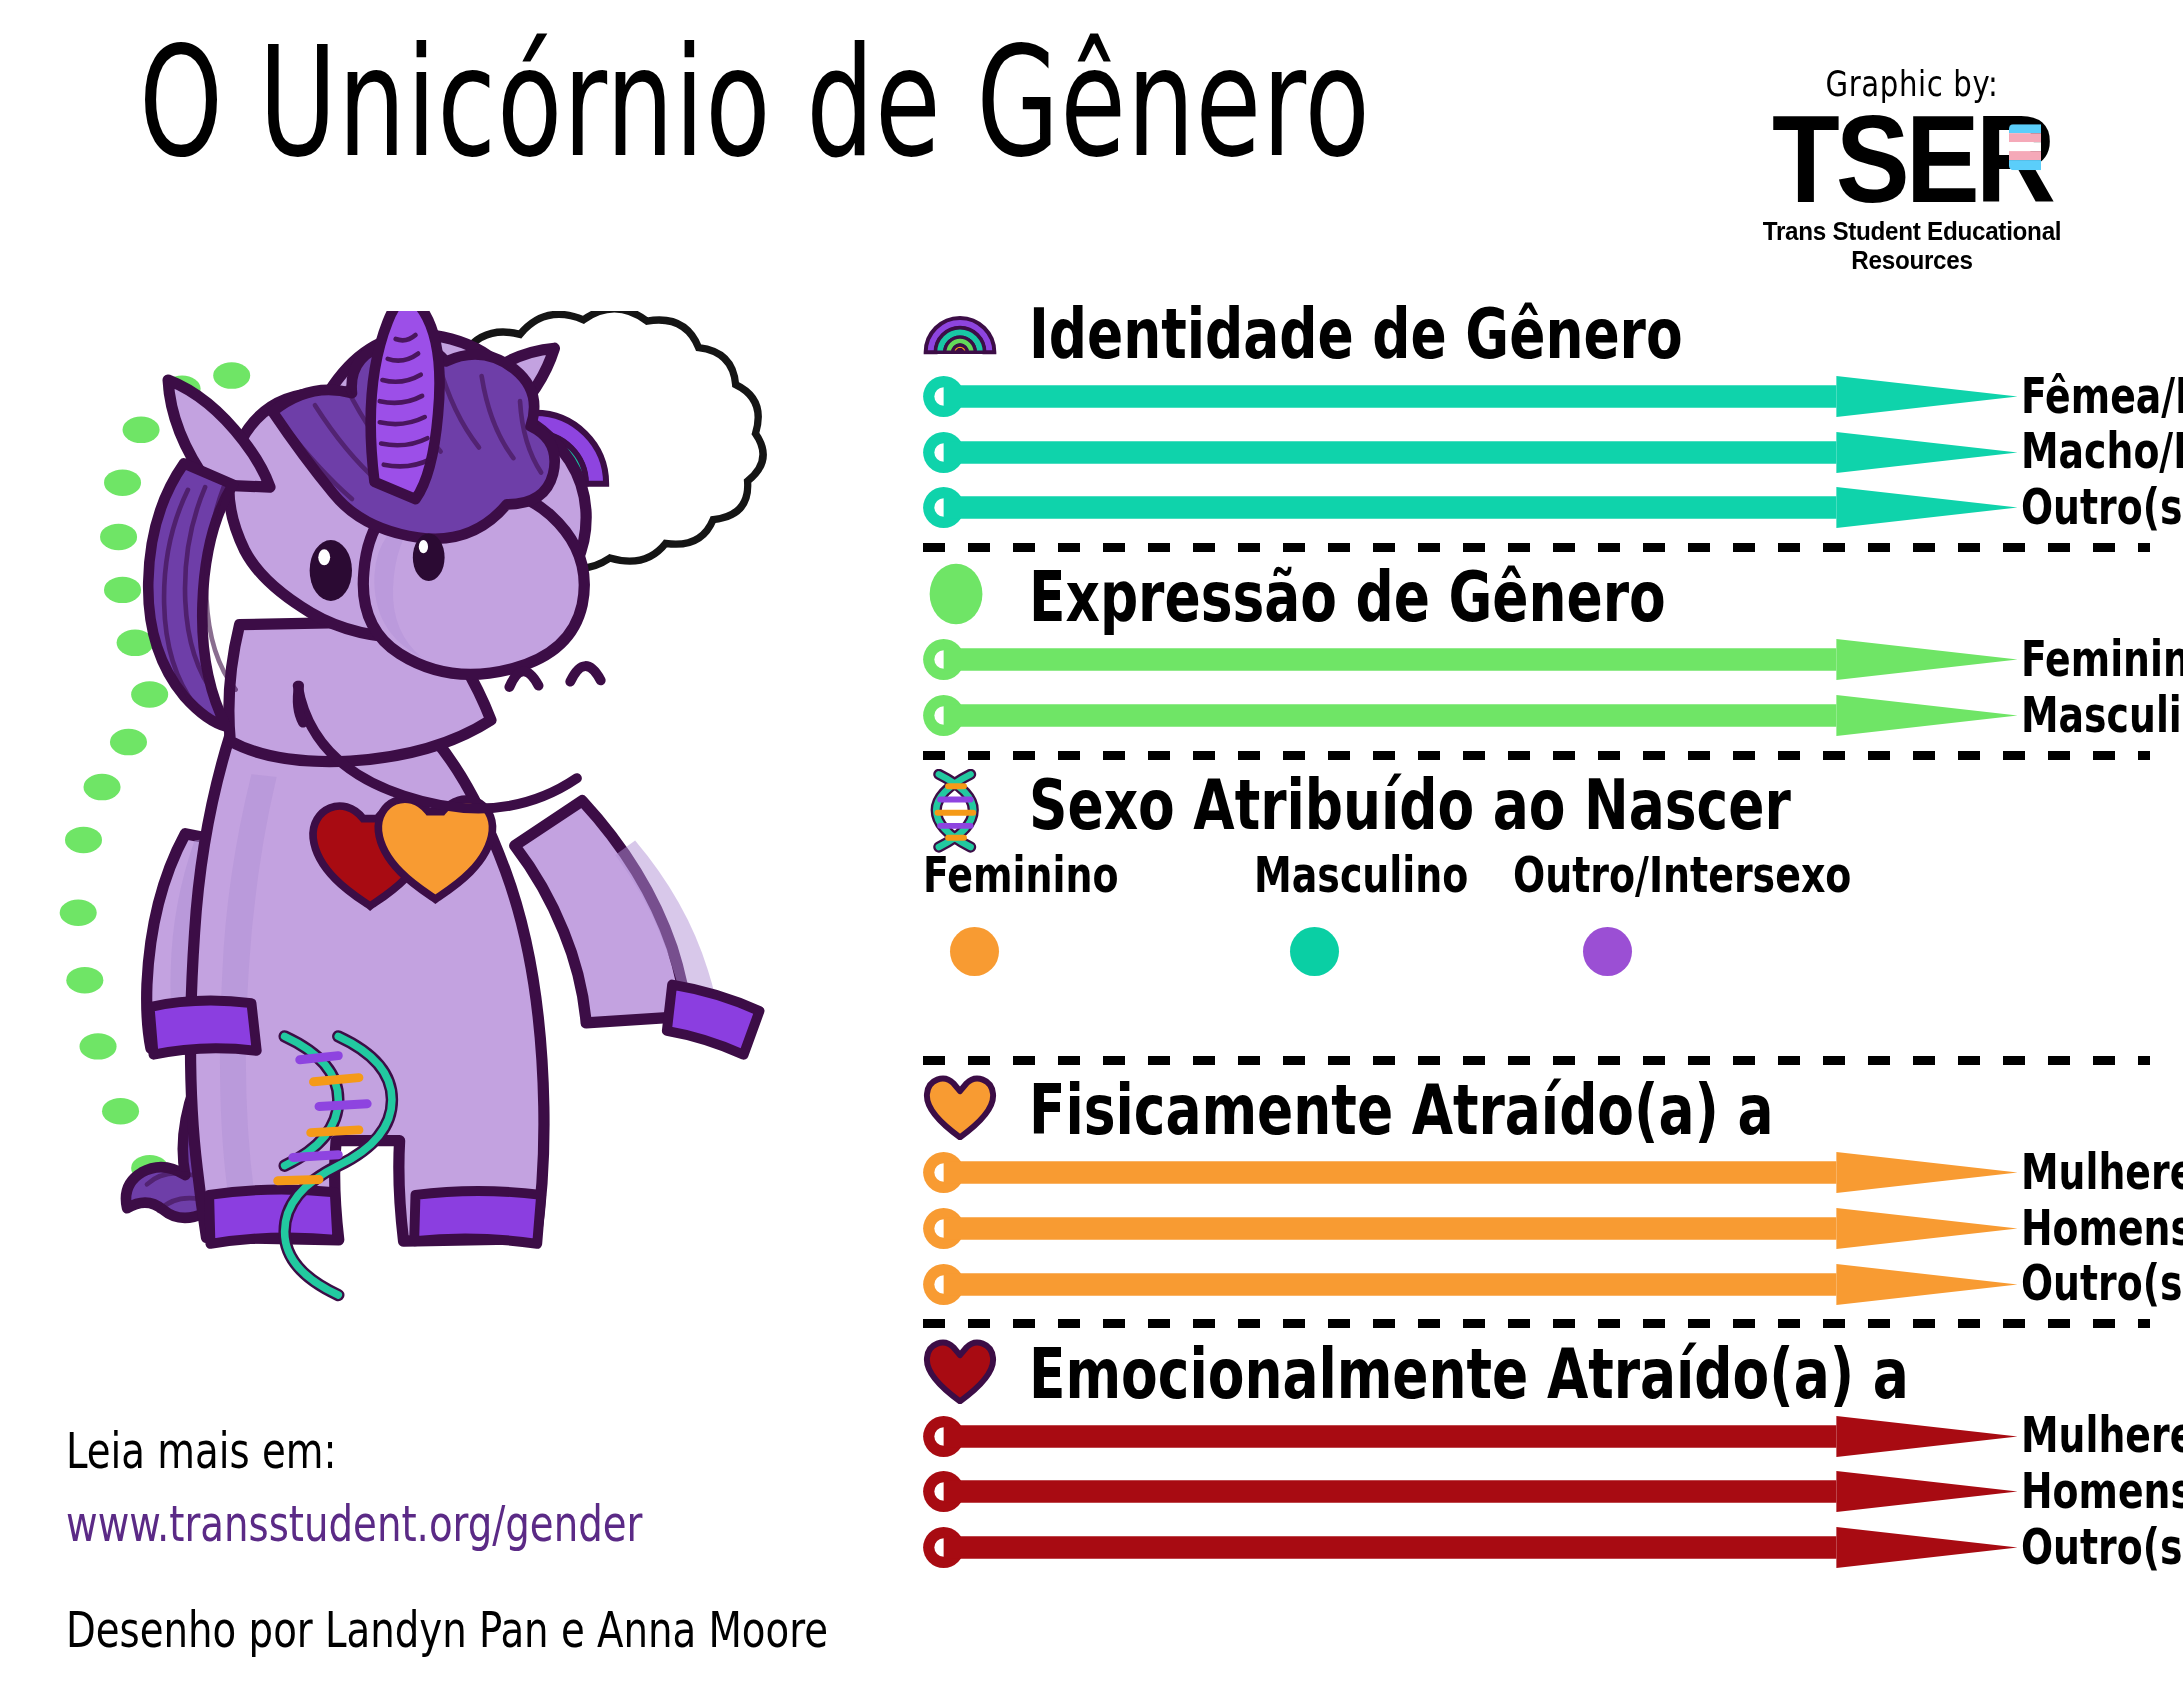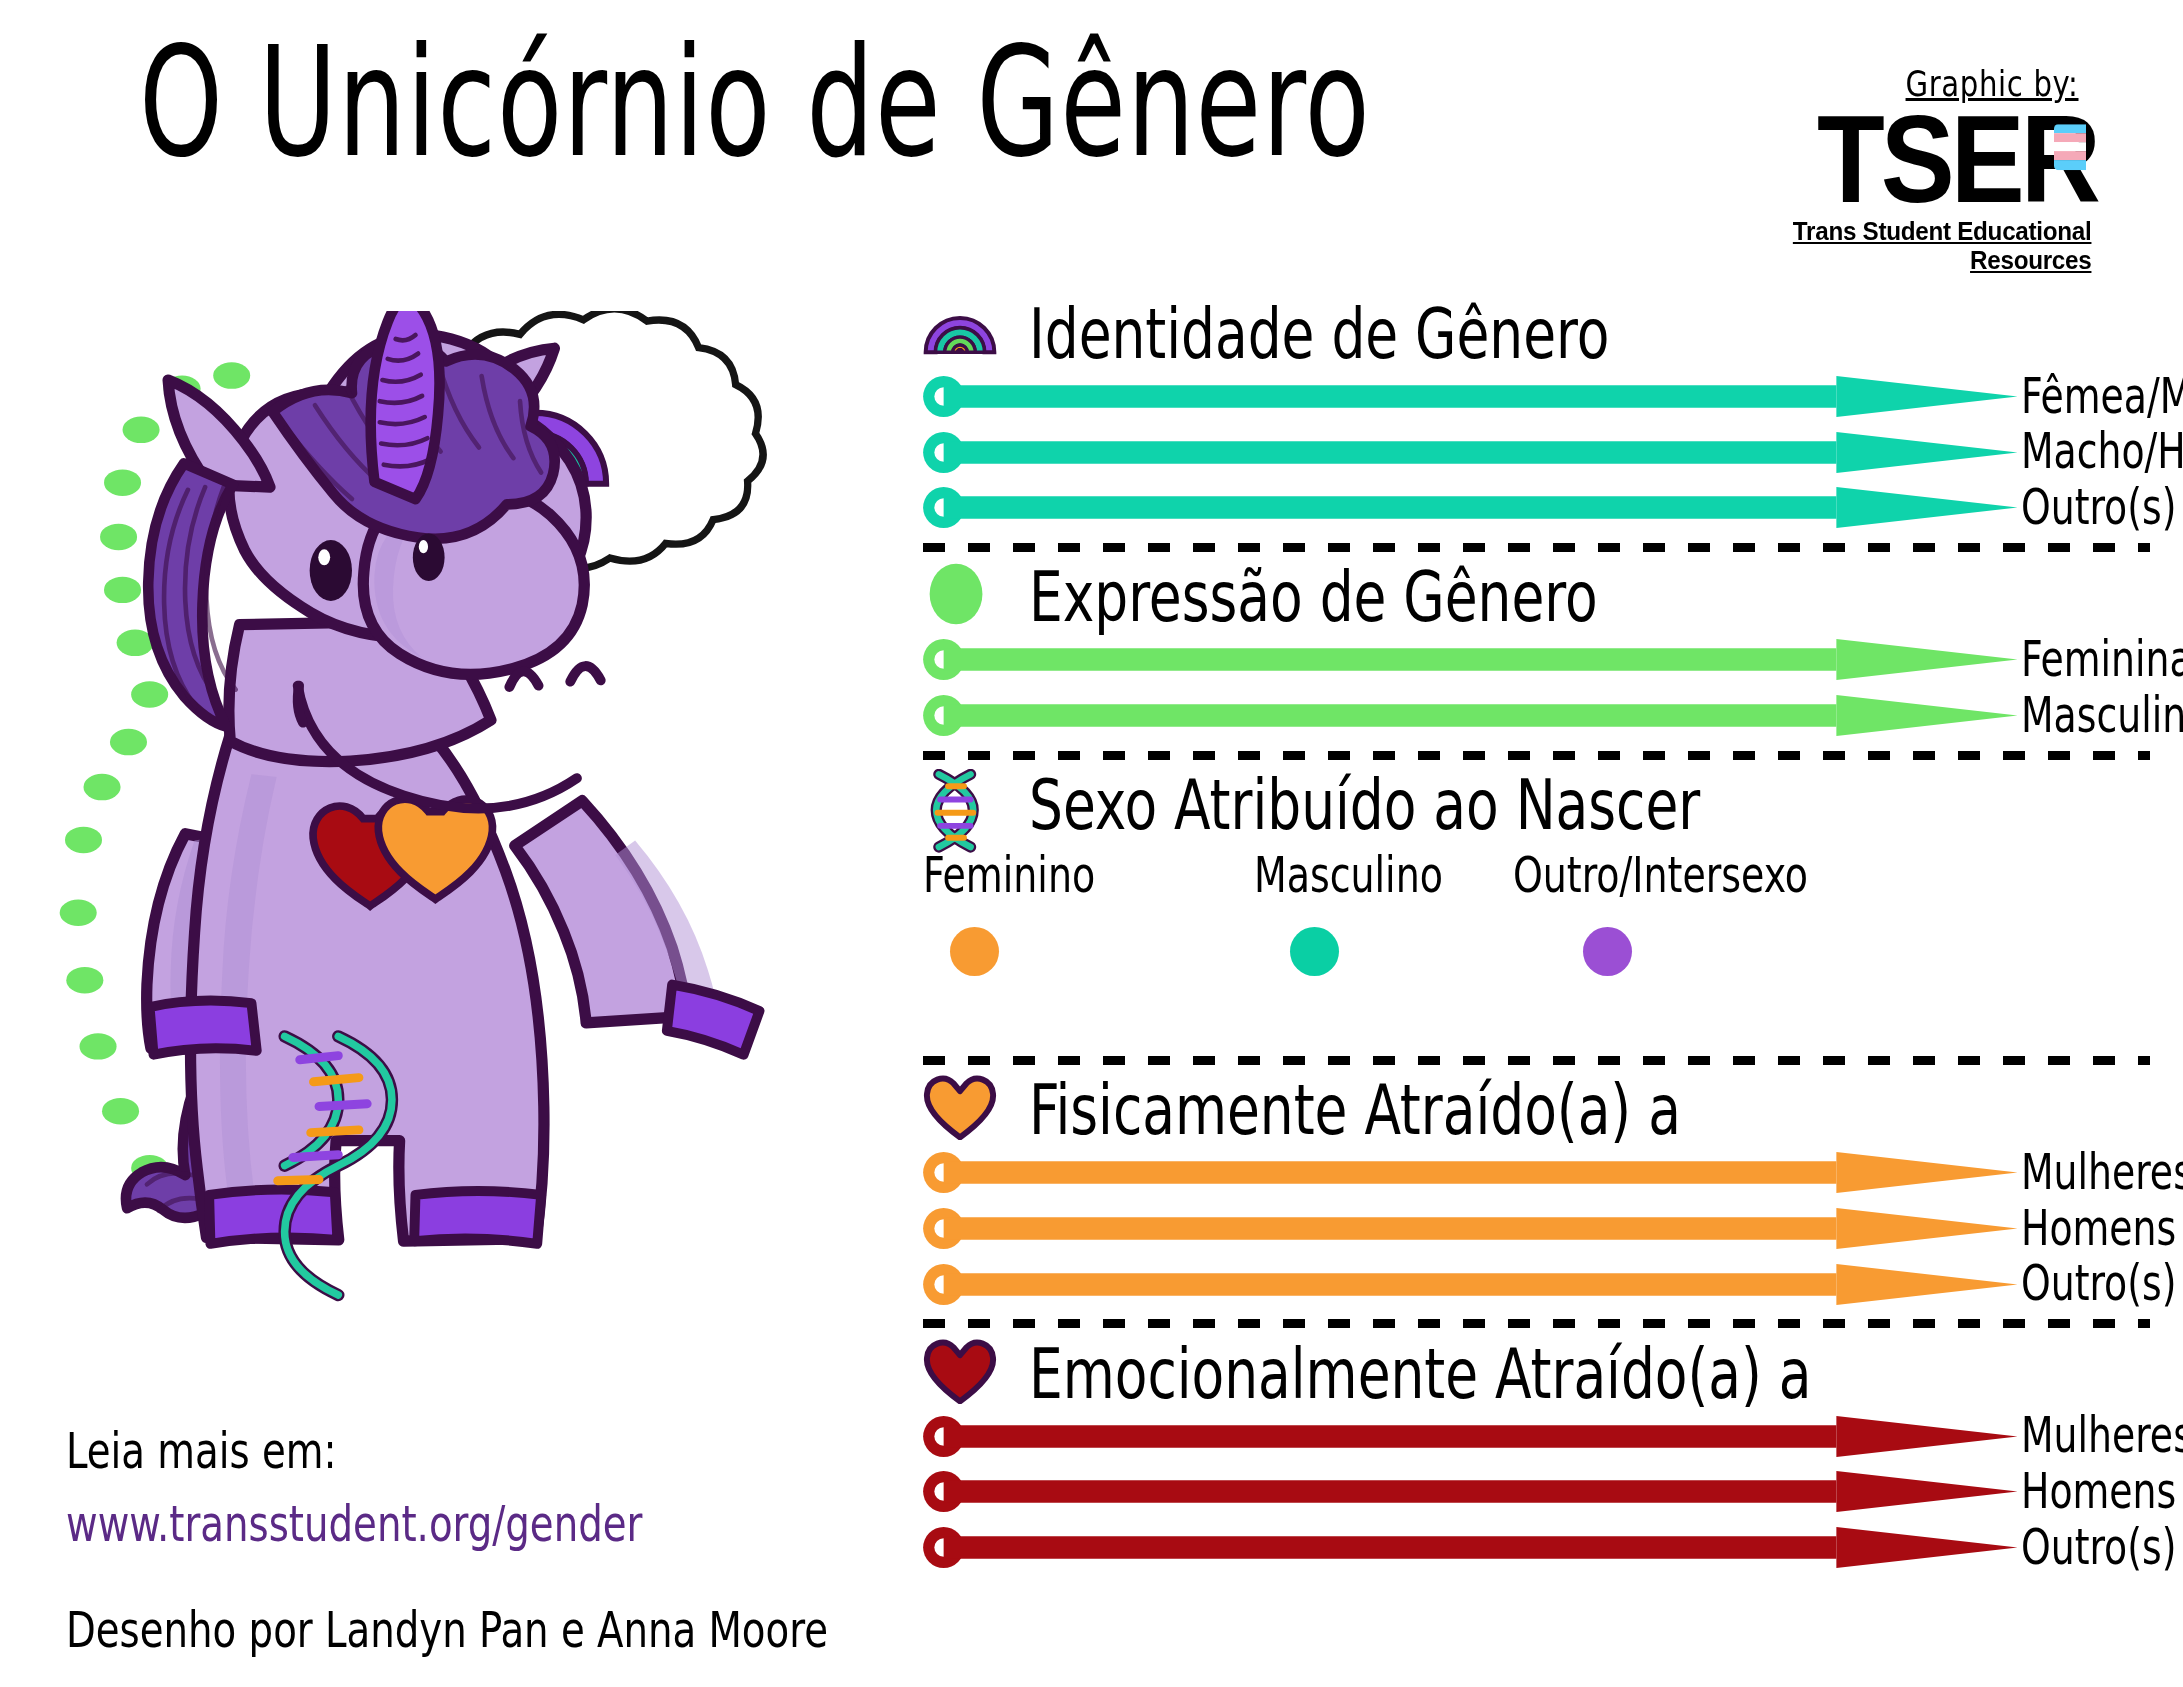--- a/index.html
+++ b/index.html
@@ -13,21 +13,21 @@
   
   #page-title{
     position:absolute;left:139px;top:26.5px;width:1522px;
     font-family:"DejaVu Sans Condensed","Liberation Sans",sans-serif;
     font-size:152px;line-height:1;font-weight:300;color:#000;
     transform:scaleX(.78);transform-origin:left top;
     white-space:nowrap;letter-spacing:1.3px;
   }
 
   
-  #tser{position:absolute;left:1727px;top:63px;width:370px;text-align:right;text-decoration:underline;}
+  #tser{position:absolute;left:1727px;top:63px;width:370px;text-align:center;}
   #tser .graphic-by{
     font-family:"DejaVu Sans Condensed","Liberation Sans",sans-serif;
     font-size:36px;color:#000;letter-spacing:0.7px;margin-bottom:1.3px;
     transform:scaleX(.9);
   }
   #tser .tser-word{
     font-family:"Liberation Sans",sans-serif;font-weight:700;
     font-size:111px;line-height:.98;color:#000;letter-spacing:-4px;
     position:relative;display:inline-block;transform:scaleY(1.12);
   }
@@ -36,21 +36,21 @@
     border-radius:4px 0 0 4px;overflow:hidden;display:flex;flex-direction:column;
   }
   #tser .flag i{display:block;flex:1;}
   #tser .tagline{
     font-family:"Liberation Sans",sans-serif;font-weight:700;
     font-size:25px;color:#000;letter-spacing:-0.3px;margin-top:2.6px;
     transform:scaleX(.97);
   }
 
   
-  .col-right{position:absolute;left:923px;top:298px;width:1244px;}
+  .col-right{position:absolute;left:923px;top:298px;width:1244px;font-weight:bold;}
 
   .sec{position:relative;}
   .sec-head{position:relative;height:78px;}
   .sec-icon{position:absolute;left:0;top:0;}
   .sec-title{
     position:absolute;left:106px;top:-4px;
     font-family:"DejaVu Sans Condensed","Liberation Sans",sans-serif;
     font-size:69px;color:#000;white-space:nowrap;
     transform:scaleX(.86);transform-origin:left top;
   }

